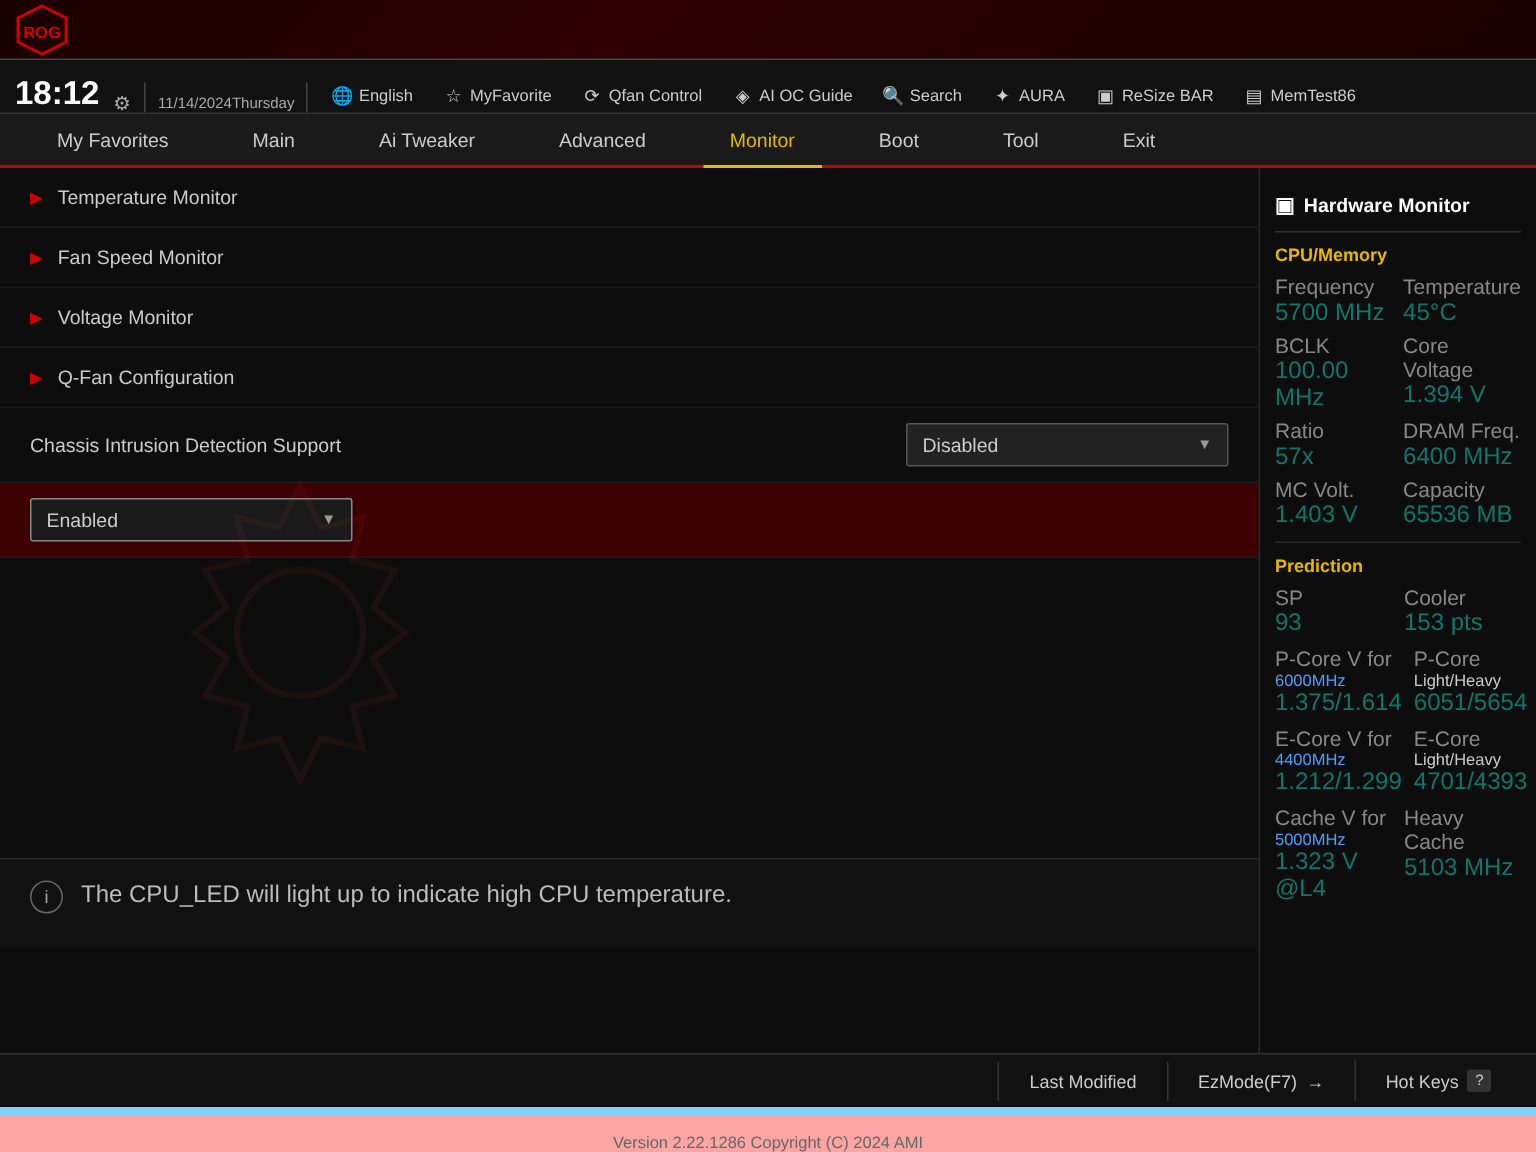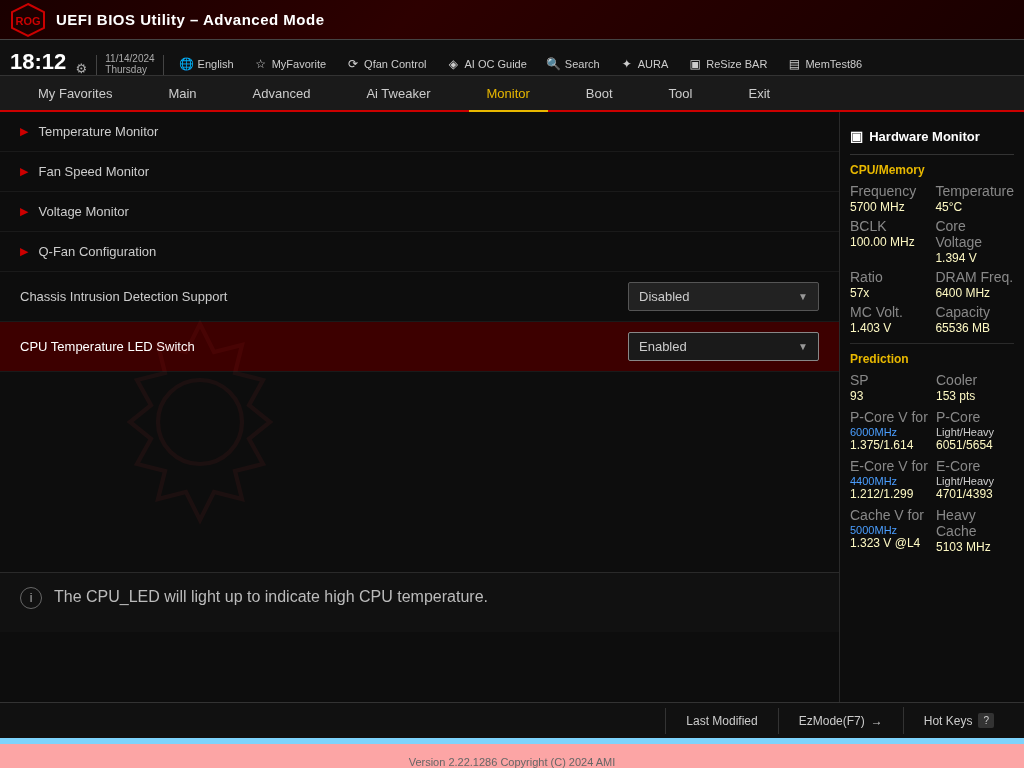--- a/index.html
+++ b/index.html
@@ -77,21 +77,21 @@
     .toolbar-datetime {
       color: #fff;
       font-size: 22px;
       font-weight: bold;
       margin-right: 4px;
     }
     .toolbar-date-label {
       color: #aaa;
       font-size: 10px;
       display: flex;
-      flex-direction: column;
+      flex-direction: row;
     }
 
     
     .nav-menu {
       background: #1a1a1a;
       border-bottom: 2px solid #cc0000;
       height: 36px;
       display: flex;
       align-items: stretch;
       padding: 0 20px;
@@ -143,21 +143,21 @@
     }
     .setting-row.selected { background: #3d0000; }
     .setting-label {
       flex: 1;
       font-size: 13px;
       color: #ccc;
     }
     .setting-row.selected .setting-label { color: #fff; }
 
     .setting-dropdown {
-      width: 191px;
+      width: 215px;
       background: #222;
       border: 1px solid #555;
       padding: 6px 10px;
       color: #ccc;
       font-size: 13px;
       display: flex;
       align-items: center;
       justify-content: space-between;
       border-radius: 2px;
     }
@@ -232,22 +232,22 @@
       gap: 4px 8px;
       margin-bottom: 6px;
     }
     .hw-cell {}
     .hw-label {
       font-size: 14px;
       color: #888;
       margin-bottom: 1px;
     }
     .hw-value {
-      font-size: 12px;
-      color: #fef9c3;
+      font-size: 16px;
+      color: #0f766e;
       font-weight: 500;
     }
 
     .hw-divider {
       border: none;
       border-top: 1px solid #2a2a2a;
       margin: 8px 0;
     }
     .hw-pred-link {
       font-size: 11px;
@@ -301,21 +301,20 @@
 </head>
 <body>
 
 <div class="header">
   <div class="header-logo">
     <svg class="rog-logo" viewBox="0 0 36 36">
       <polygon points="18,2 34,10 34,26 18,34 2,26 2,10" fill="none" stroke="#cc0000" stroke-width="2"></polygon>
       <text x="18" y="23" text-anchor="middle" fill="#cc0000" font-size="11" font-weight="bold">ROG</text>
     </svg>
   </div>
-  <div class="header-title">UEFI BIOS Utility – Advanced Mode</div>
 </div>
 
 <div class="toolbar">
   <span class="toolbar-datetime">18:12</span>
   <span class="toolbar-icon" style="font-size:13px; color:#aaa; cursor:pointer;">⚙</span>
   <div class="toolbar-divider"></div>
   <div class="toolbar-date-label">
     <span>11/14/2024</span>
     <span>Thursday</span>
   </div>
@@ -351,22 +350,22 @@
   </div>
   <div class="toolbar-item">
     <span class="toolbar-icon">▤</span>
     <span>MemTest86</span>
   </div>
 </div>
 
 <div class="nav-menu">
   <div class="nav-item">My Favorites</div>
   <div class="nav-item">Main</div>
+  <div class="nav-item">Ai Tweaker</div>
   <div class="nav-item">Advanced</div>
-  <div class="nav-item">Ai Tweaker</div>
   <div class="nav-item active">Monitor</div>
   <div class="nav-item">Boot</div>
   <div class="nav-item">Tool</div>
   <div class="nav-item">Exit</div>
 </div>
 
 <div style="display:flex; height: calc(768px - 40px - 36px - 36px - 30px - 36px);">
 
   <div class="left-panel">
 
@@ -388,21 +387,20 @@
     </div>
 
     <div class="setting-row">
       <span class="setting-label">Chassis Intrusion Detection Support</span>
       <div class="setting-dropdown">
         <span>Disabled</span>
         <span class="dropdown-arrow">▼</span>
       </div>
     </div>
     <div class="setting-row selected">
-      <span class="setting-label">CPU Temperature LED Switch</span>
       <div class="setting-dropdown">
         <span>Enabled</span>
         <span class="dropdown-arrow">▼</span>
       </div>
     </div>
 
     <div style="flex:1; position:relative; min-height: 200px;">
 
       <svg style="position:absolute; bottom:10px; left:60px; width:280px; height:280px; opacity:0.08;" viewBox="0 0 200 200">
         <path d="M100,30 L110,50 L130,45 L125,65 L145,70 L135,88 L150,100 L135,112 L145,130 L125,135 L130,155 L110,150 L100,170 L90,150 L70,155 L75,135 L55,130 L65,112 L50,100 L65,88 L55,70 L75,65 L70,45 L90,50 Z" fill="none" stroke="#cc3333" stroke-width="3"></path>

